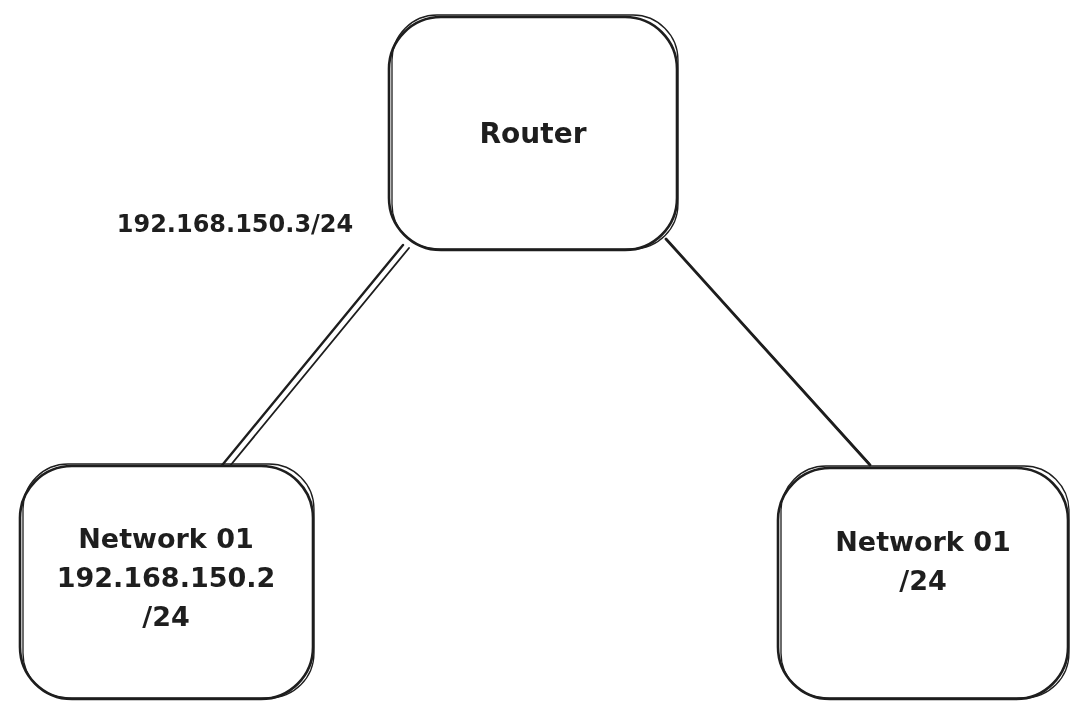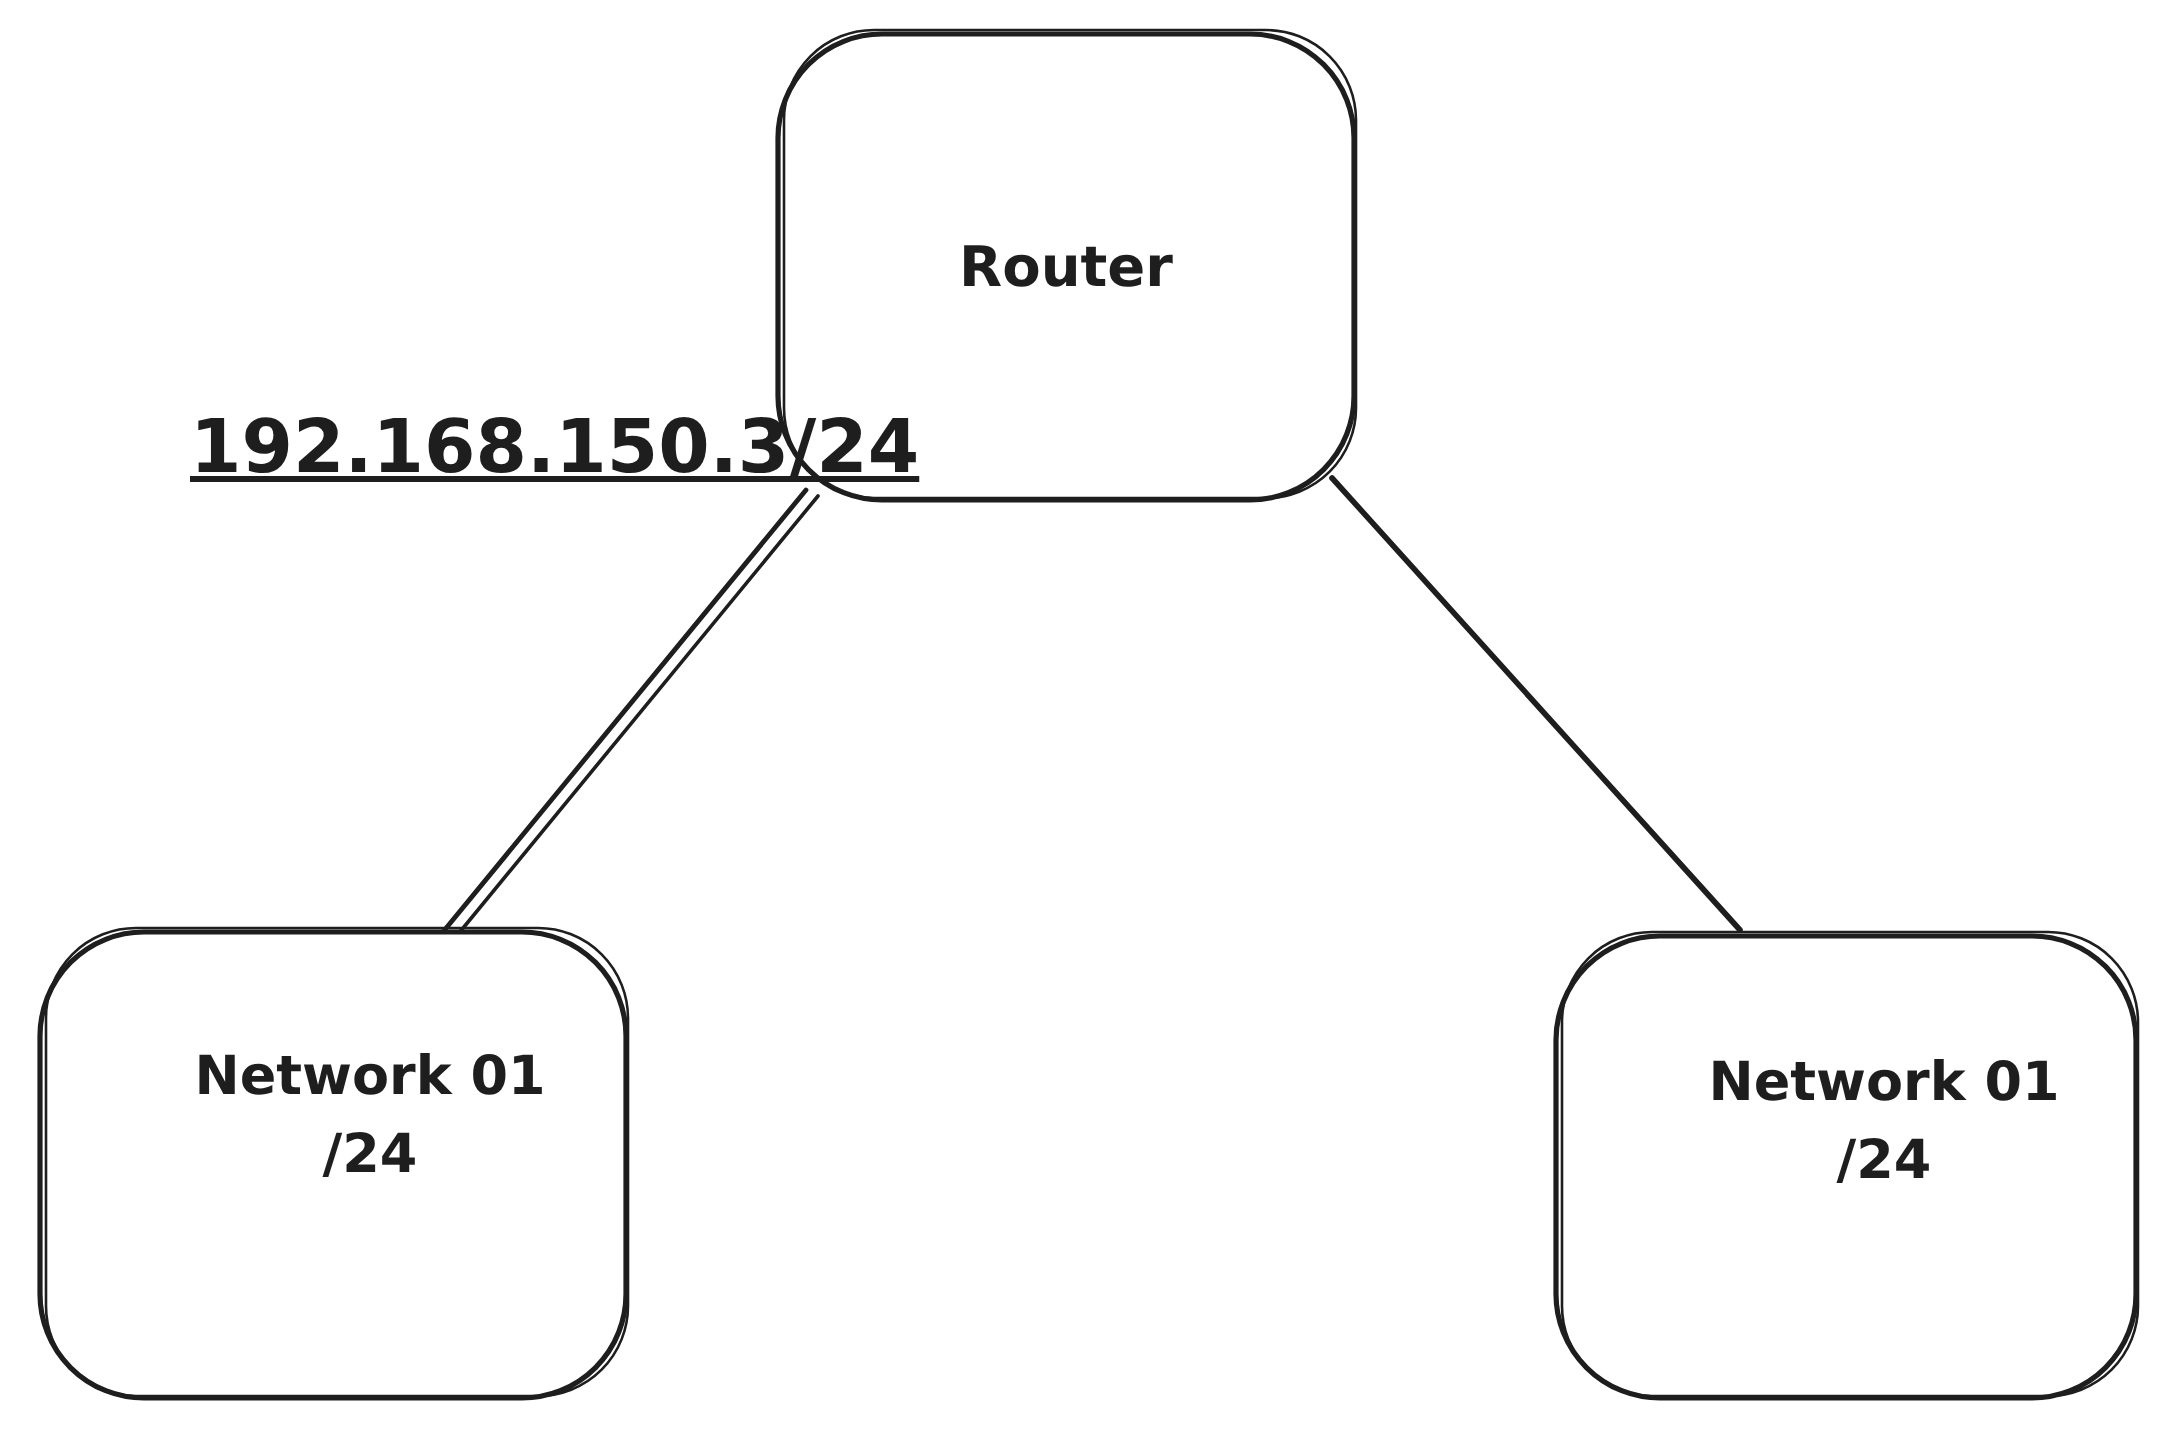--- a/index.html
+++ b/index.html
@@ -31,37 +31,35 @@
     pointer-events: none;
   }
   .router-label {
     left: 388px;
     top: 116px;
     width: 290px;
     font-size: 28px;
     line-height: 36px;
   }
   .edge-label {
-    font-size: 37px;
+    font-size: 24px;
     line-height: 34px;
     top: 207px;
     width: 280px;
-    text-decoration: underline;
   }
   .edge-label.left  { left: 95px; }
   .edge-label.right { left: 691px; }
   .node-text {
     position: absolute;
     text-align: center;
     font-weight: bold;
     color: #1e1e1e;
     font-size: 27px;
     line-height: 39px;
     pointer-events: none;
-    margin-left: 19px;
   }
   .node-text.n01 { left: 18px;  top: 519px; width: 296px; }
   .node-text.n02 { left: 777px; top: 522px; width: 292px; }
 </style>
 </head>
 <body>
 
 <div class="canvas">
 
   <svg width="1086" height="720" viewBox="0 0 1086 720" xmlns="http://www.w3.org/2000/svg">
@@ -92,20 +90,21 @@
     </g>
   </svg>
 
   <div class="txt router-label">Router</div>
 
   <div class="txt edge-label left">192.168.150.3/24</div>
 
 
   <div class="node-text n01">
     <div>Network 01</div>
+    <div>192.168.150.2</div>
     <div>/24</div>
   </div>
 
   <div class="node-text n02">
     <div>Network 01</div>
     <div>/24</div>
   </div>
 
 </div>
 

